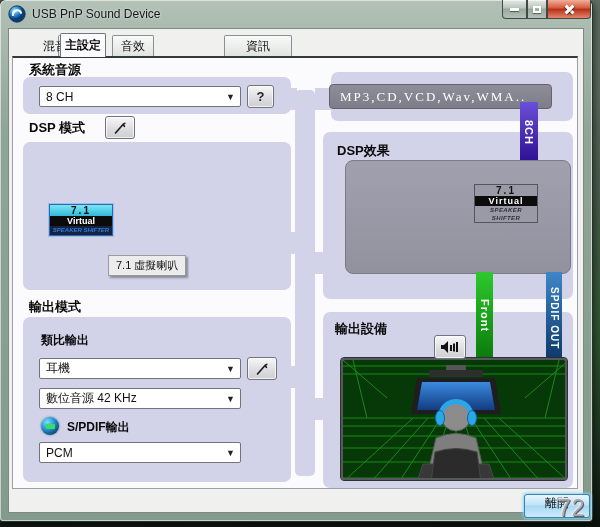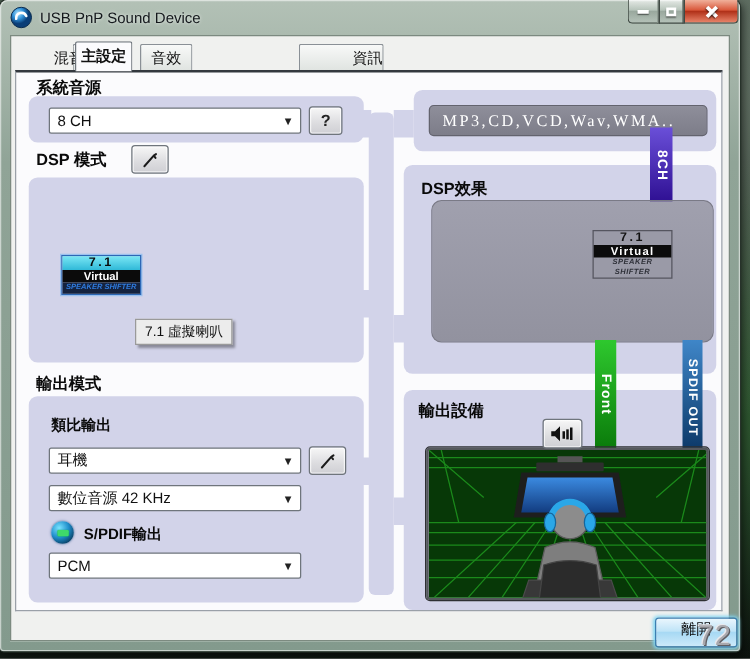--- a/index.html
+++ b/index.html
@@ -130,21 +130,21 @@
 
   <div class="tab active" style="left:12px;  width:46px;margin-left:48px;">
       <span>主設定</span>
     </div>
   <div class="tab inactive" style="left:58px;  width:34px;justify-content:flex-end;">
       <span>混音音量</span>
     </div>
   <div class="tab inactive" style="left:112px; width:42px;">
       <span>音效</span>
     </div>
-  <div class="tab inactive" style="left:239px; width:68px;justify-content:flex-end;">
+  <div class="tab inactive" style="left:224px; width:68px;">
       <span>資訊</span>
     </div>
 
   <div class="tabpanel">
 
     <div class="bus" style="left:282px; top:32px;  width:20px; height:386px;"></div>
     <div class="branch" style="left:272px; top:30px;  width:12px; height:22px;"></div>
     <div class="branch" style="left:302px; top:30px;  width:16px; height:22px;"></div>
     <div class="branch" style="left:272px; top:174px; width:12px; height:22px;"></div>
     <div class="branch" style="left:302px; top:194px; width:10px; height:22px;"></div>
@@ -195,21 +195,21 @@
     <div class="spdif-icon" style="left:28px; top:359px;">
         <i></i>
       </div>
     <span class="subheading" style="left:54px; top:361px;">S/PDIF輸出</span>
     <div class="select" style="left:26px; top:384px; width:202px;">
       <span>PCM</span>
       <span class="arrow">▼</span>
     </div>
 
     <div class="lav" style="left:318px; top:14px; width:242px; height:49px;"></div>
-    <div class="display-box" style="left:330px; top:26px; width:223px; height:25px;">
+    <div class="display-box" style="left:316px; top:26px; width:223px; height:25px;">
       <span>MP3,CD,VCD,Wav,WMA..</span>
     </div>
 
     <div class="ribbon" style="left:507px; top:44px; width:18px; height:62px;
          background:linear-gradient(180deg,#6a4fd8,#2c0d90);">
       <span>8CH</span>
     </div>
 
     <div class="lav" style="left:310px; top:74px; width:250px; height:167px;"></div>
     <span class="heading" style="left:324px; top:84px; z-index:2;">DSP效果</span>

